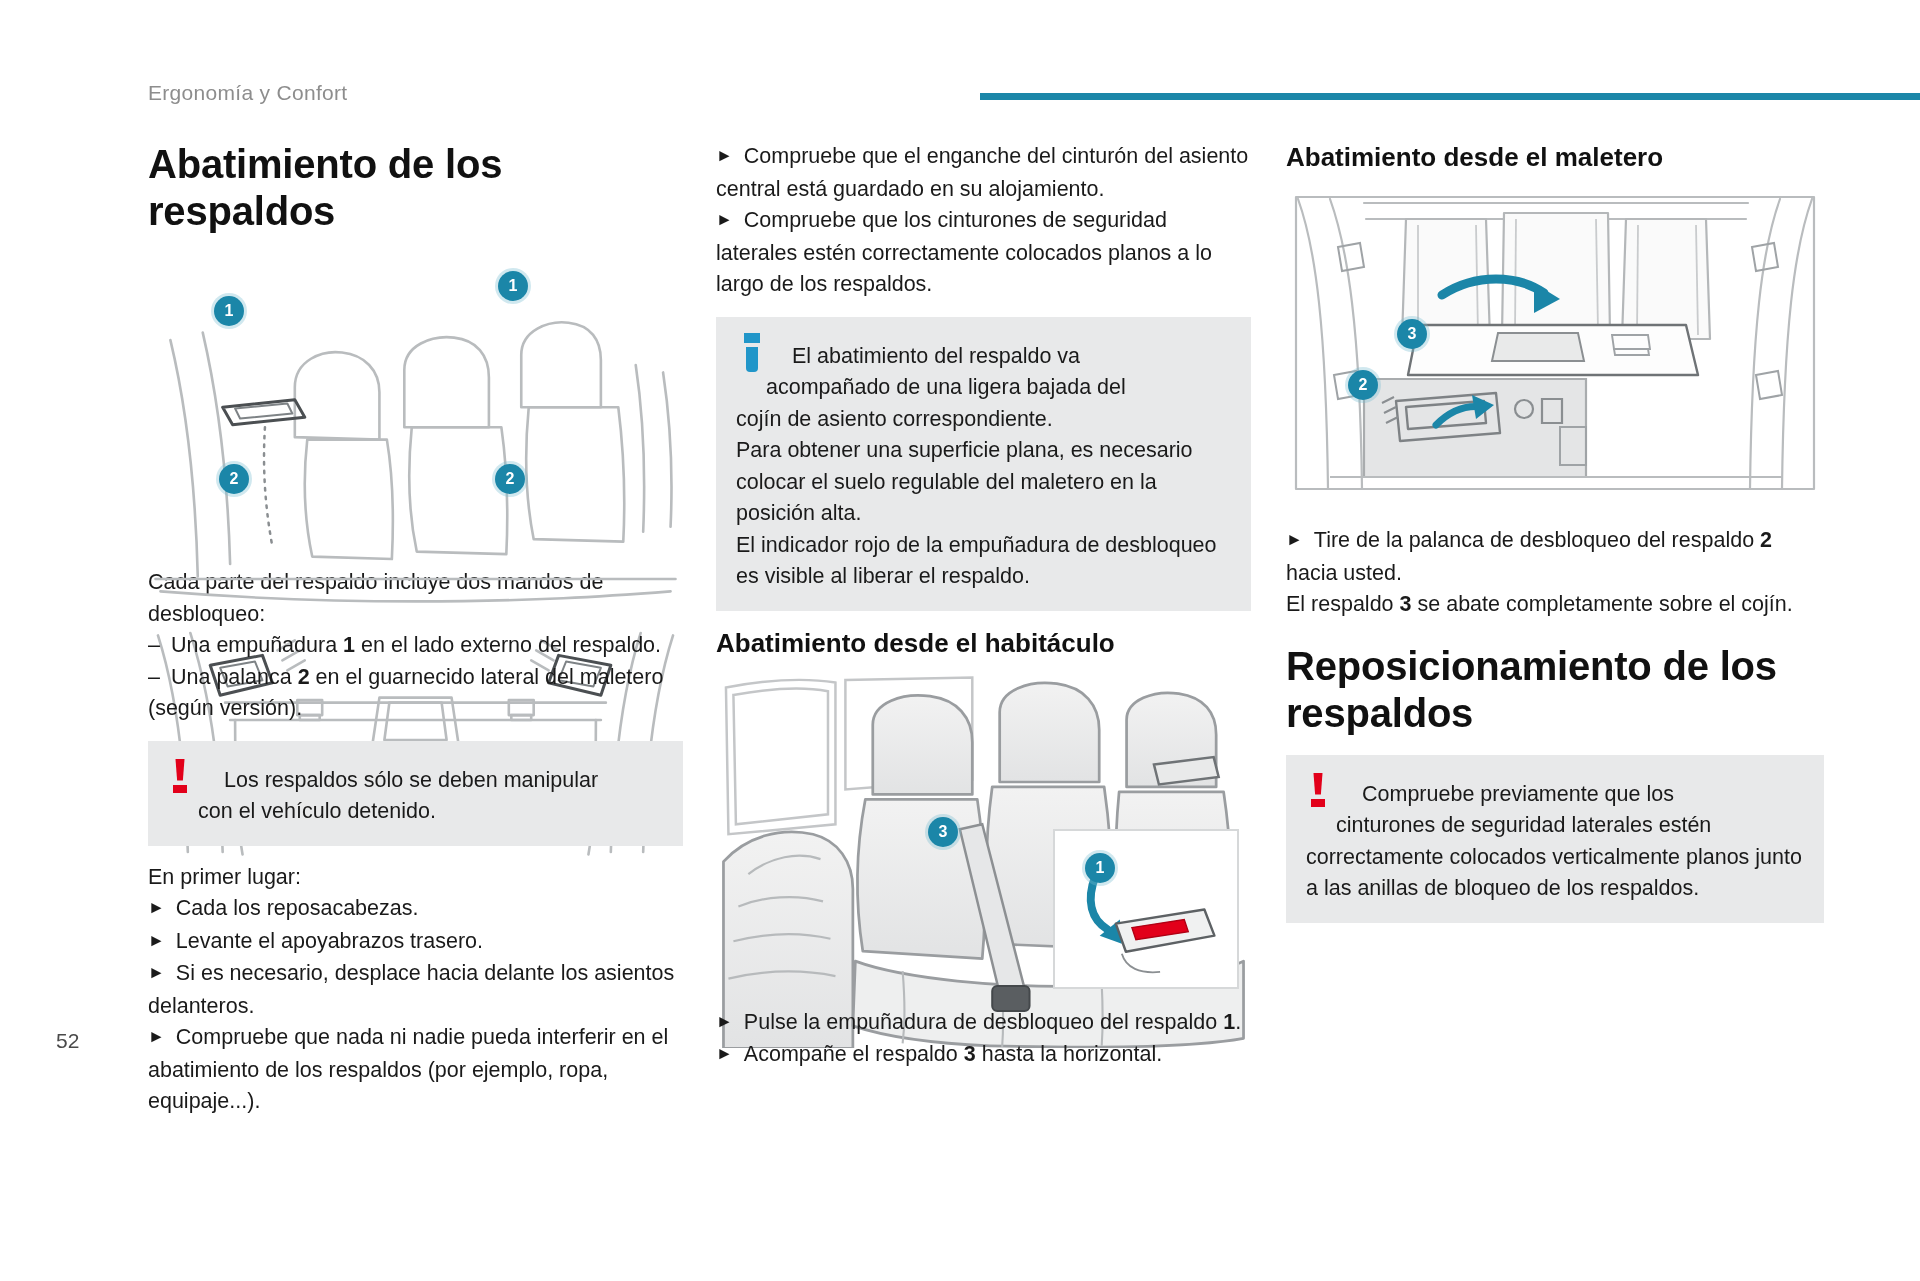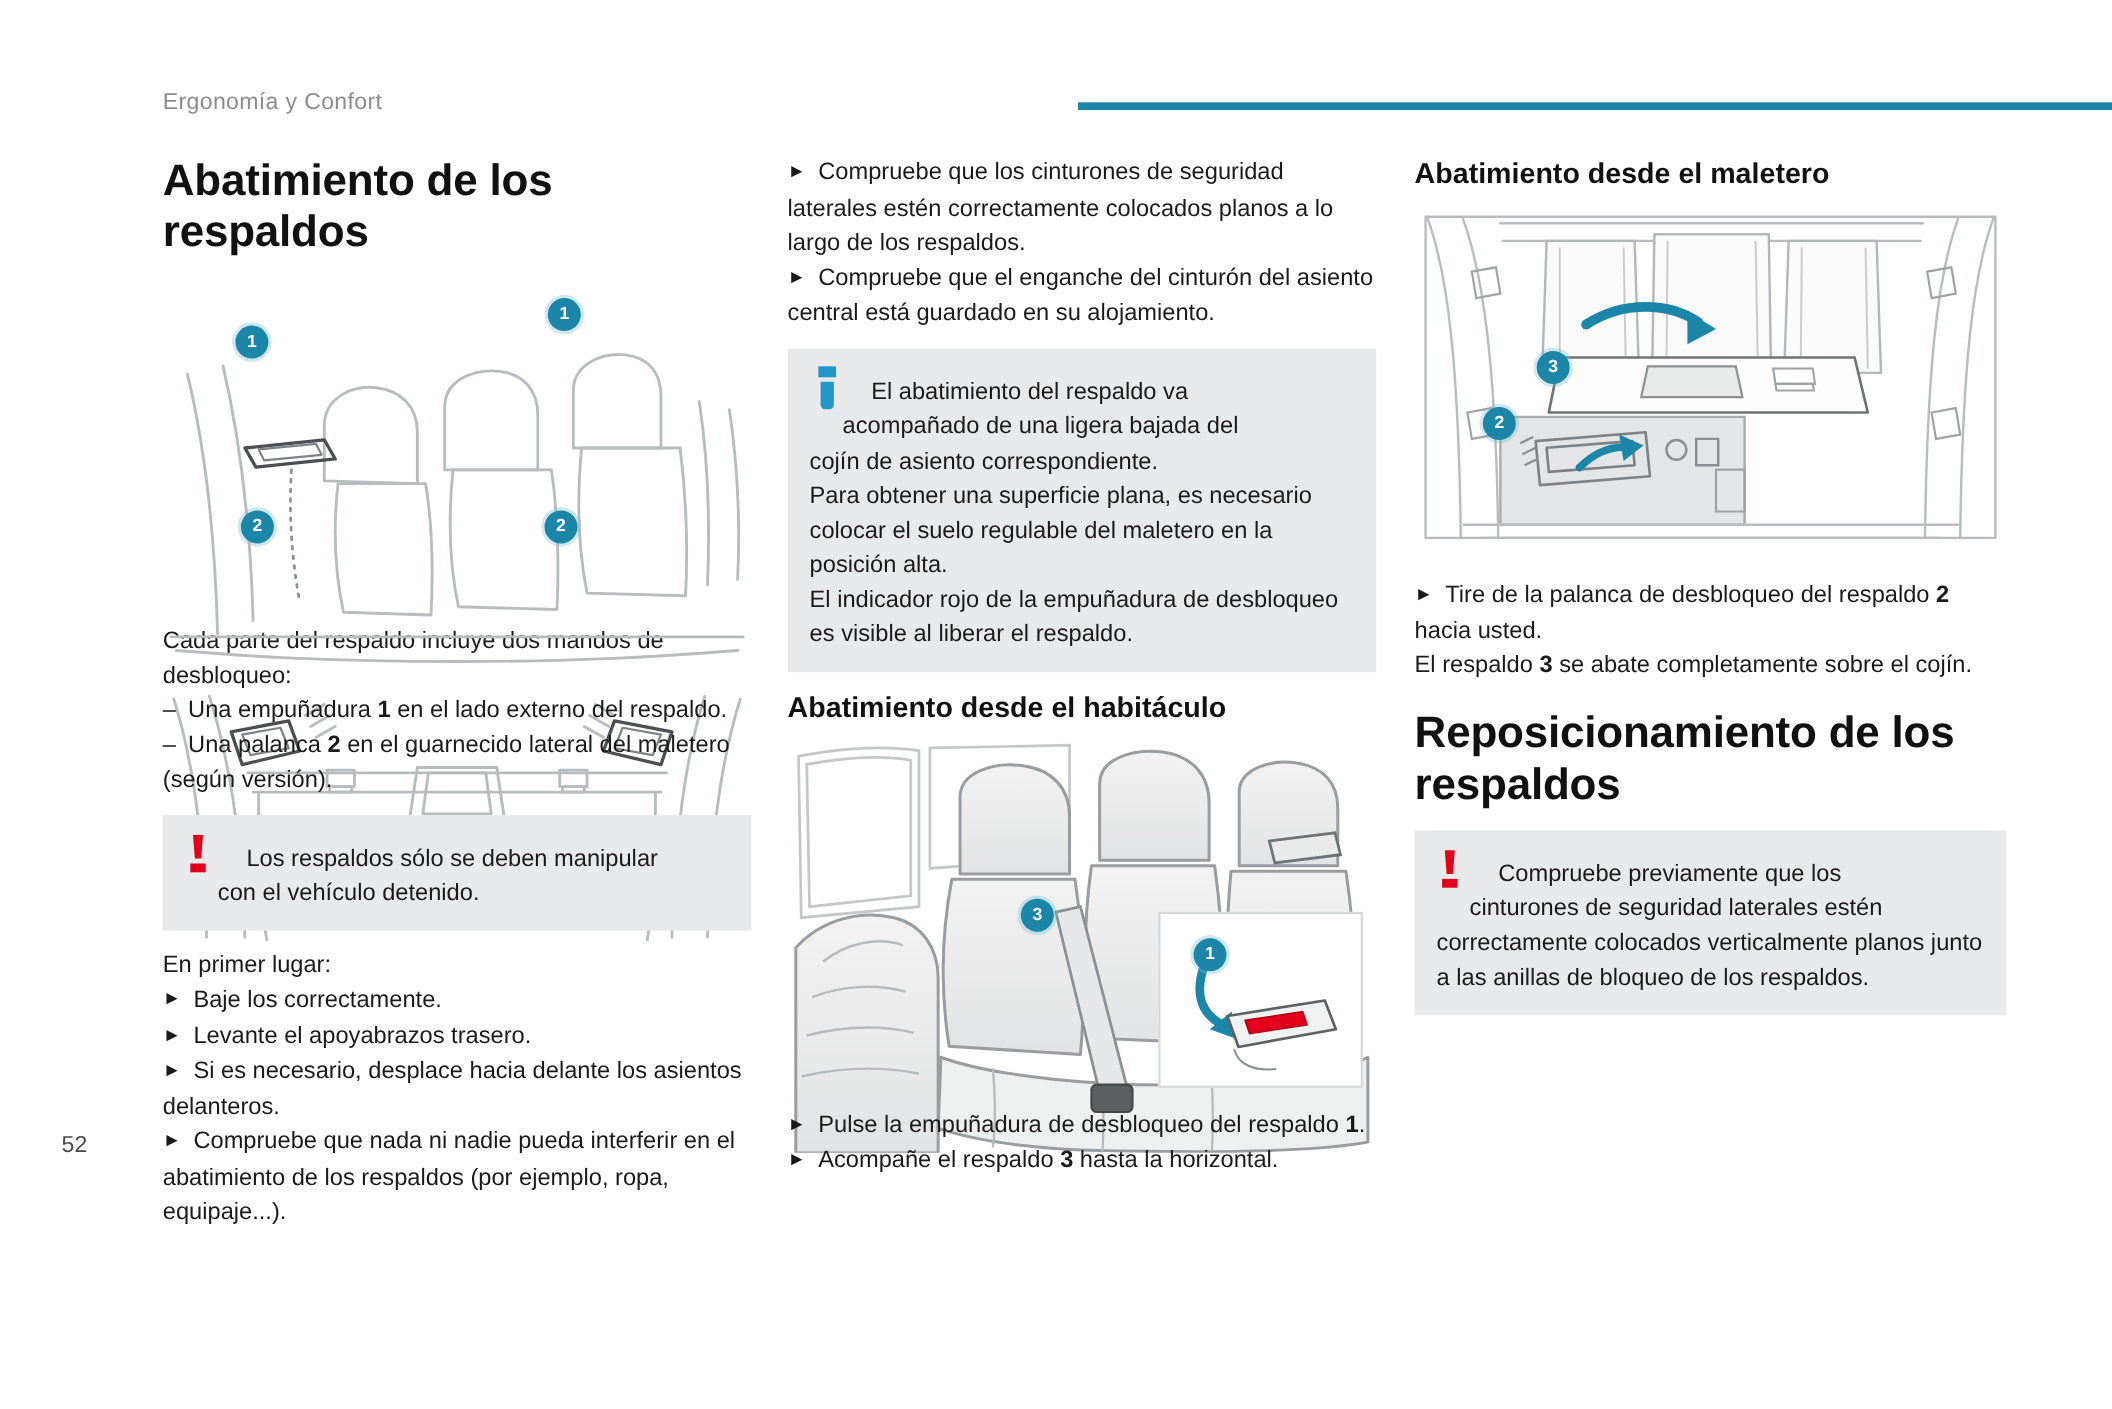--- a/index.html
+++ b/index.html
@@ -218,40 +218,40 @@
         <span class="bar"></span>
           <span class="dot"></span>
       </div>
       <p class="firstline">Los respaldos sólo se deben manipular</p>
       <p class="secondline">con el vehículo detenido.</p>
     </div>
 
     <p class="body">En primer lugar:</p>
 
     <div class="li">
-      <span class="tri">►</span><span>Baje los correctamente.</span>
+      <span class="tri">►</span><span>Cada los reposacabezas.</span>
     </div>
     <div class="li">
       <span class="tri">►</span><span>Levante el apoyabrazos trasero.</span>
     </div>
     <div class="li">
       <span class="tri">►</span><span>Si es necesario, desplace hacia delante los asientos delanteros.</span>
     </div>
     <div class="li">
       <span class="tri">►</span><span>Compruebe que nada ni nadie pueda interferir en el abatimiento de los respaldos (por ejemplo, ropa, equipaje...).</span>
     </div>
   </div>
 
   <div class="col col-mid">
 
     <div class="li">
+      <span class="tri">►</span><span>Compruebe que el enganche del cinturón del asiento central está guardado en su alojamiento.</span>
+    </div>
+    <div class="li">
       <span class="tri">►</span><span>Compruebe que los cinturones de seguridad laterales estén correctamente colocados planos a lo largo de los respaldos.</span>
-    </div>
-    <div class="li">
-      <span class="tri">►</span><span>Compruebe que el enganche del cinturón del asiento central está guardado en su alojamiento.</span>
     </div>
 
     <div class="box">
       <div class="icon-info">
         <span class="dot"></span>
           <span class="bar"></span>
       </div>
       <p class="firstline">El abatimiento del respaldo va</p>
       <p class="secondline">acompañado de una ligera bajada del</p>
       <p style="white-space:pre-line;">cojín de asiento correspondiente.

